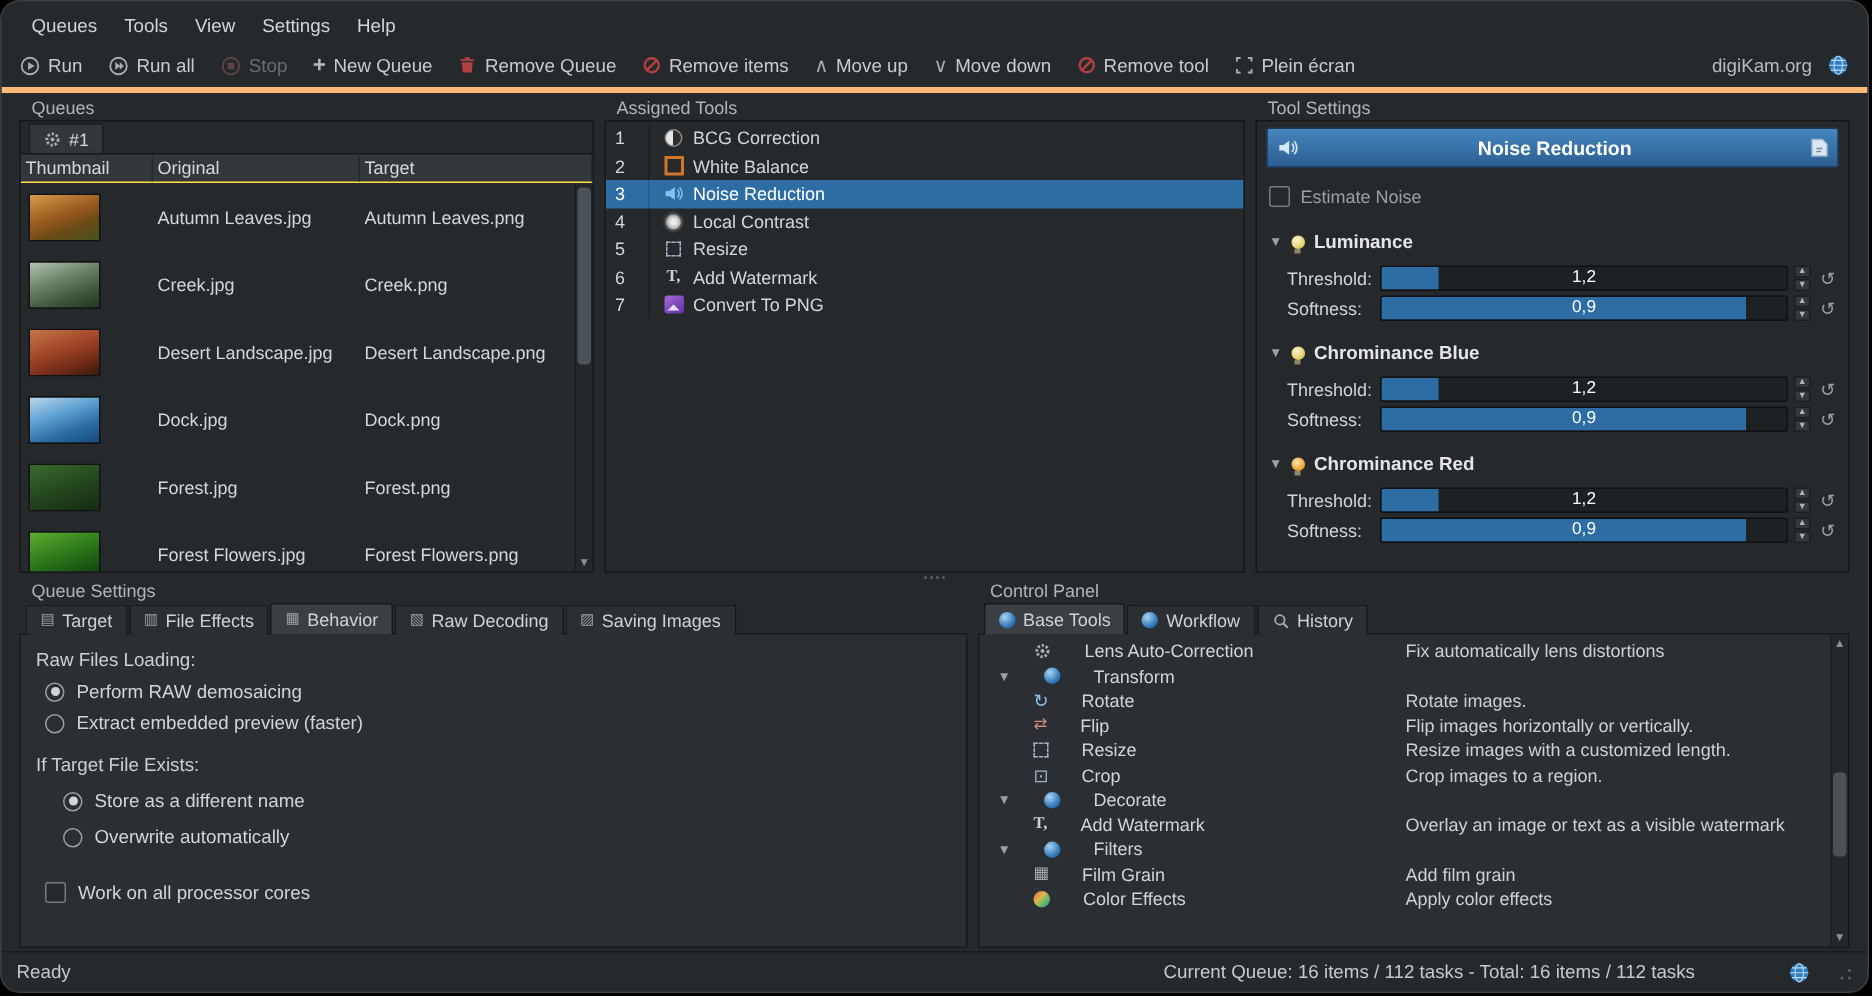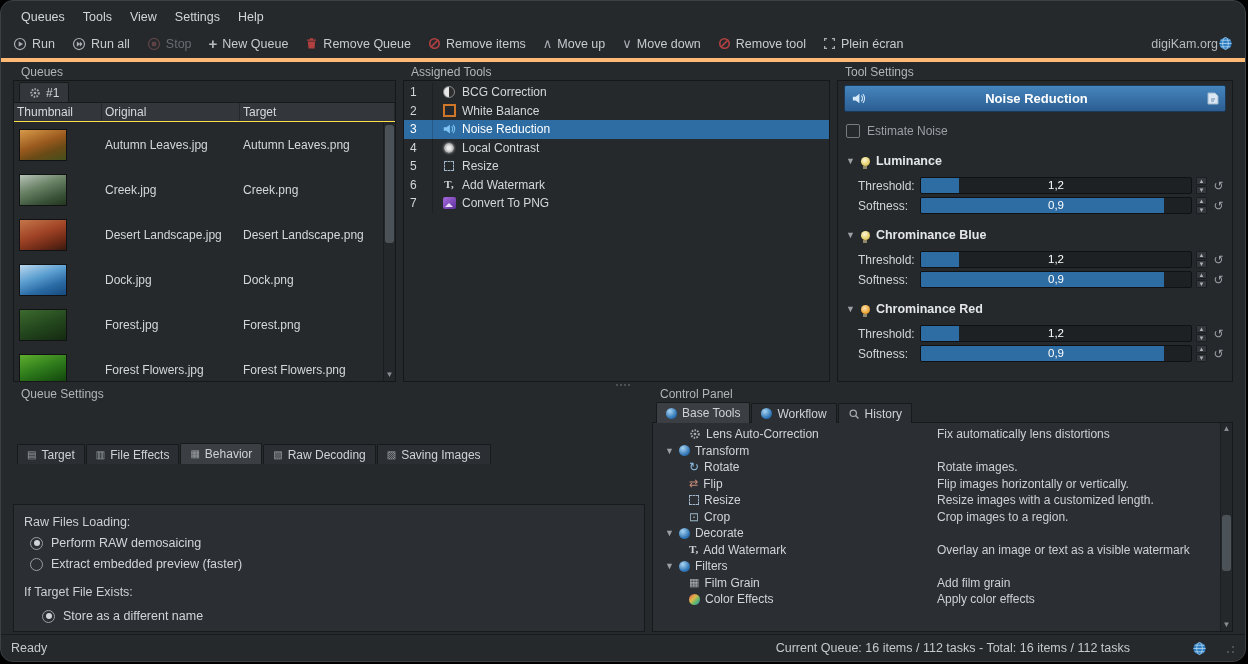--- a/index.html
+++ b/index.html
@@ -7,21 +7,21 @@
   .window{position:relative;width:1246px;height:662px;background:#26292c;border:1px solid #3c4043;border-radius:13px;overflow:hidden;display:flex;flex-direction:column;box-sizing:border-box;}
   
   .menubar{height:24px;display:flex;align-items:center;gap:2px;padding:4px 12px 0;color:#d2d5d8;font-size:12.5px;}
   .menubar .mitem{padding:2px 8px;border-radius:2px;cursor:default;}
   
   .toolbar{height:29px;display:flex;align-items:center;gap:17px;padding:0 12px;border-bottom:4px solid #fdba74;color:#c8cbce;font-size:12.5px;}
   .tbtn{display:flex;align-items:center;gap:5px;}
   .tbtn.disabled{color:#696d71;}
   .tbtn.disabled svg{opacity:.55;}
   .tspacer{flex:1;}
-  .brand{display:flex;align-items:center;gap:0;color:#b8bbbe;}
+  .brand{display:flex;align-items:center;gap:10px;color:#b8bbbe;}
   .glyph{font-size:13px;color:#a8acb0;line-height:1;}
   .plus{font-size:15px;font-weight:bold;color:#b6b9bc;line-height:1;}
   
   .main{flex:1;display:flex;flex-direction:column;gap:4px;padding:2px 12px 2px;position:relative;min-height:0;}
   .row-top{height:318px;display:flex;gap:7px;}
   .row-bottom{flex:1;display:flex;gap:7px;min-height:0;}
   .panel{display:flex;flex-direction:column;min-width:0;}
   .ptitle{height:16px;line-height:16px;color:#b2b5b8;font-size:12px;padding-left:8px;}
   .pbody{flex:1;border:1px solid #151719;background:#26292c;position:relative;overflow:hidden;display:flex;flex-direction:column;min-height:0;}
   .splitter-h{position:absolute;left:612px;top:320px;width:20px;height:5px;display:flex;gap:2px;align-items:center;justify-content:center;}
@@ -65,40 +65,40 @@
   .bulb.orange{background:radial-gradient(circle at 40% 35%,#fde3b0,#f0a637 60%,#c77f22);}
   .srow{display:flex;align-items:center;gap:4px;margin:3px 0 0 14px;font-size:12px;color:#d2d5d8;}
   .slabel{width:58px;flex:none;}
   .slider{flex:1;height:15px;background:#1e2124;border:1px solid #0f1113;border-radius:2px;position:relative;overflow:hidden;}
   .sfill{position:absolute;left:0;top:0;bottom:0;background:#2e6da4;}
   .sval{position:absolute;inset:0;text-align:center;line-height:15px;color:#fff;font-size:11.5px;}
   .spin{width:11px;height:17px;display:flex;flex-direction:column;gap:1px;flex:none;}
   .spin span{flex:1;background:#34383d;border:1px solid #1c1f22;font-size:6px;line-height:6px;color:#b0b4b8;text-align:center;border-radius:1px;}
   .reset{width:15px;text-align:center;color:#9aa0a5;font-size:12px;flex:none;}
   
-  .p-qsettings{width:632px;flex:none;gap:41px;}
+  .p-qsettings{width:632px;flex:none;}
   .p-control{flex:1;}
   .tabbar{height:21px;display:flex;align-items:flex-end;gap:1px;padding-left:4px;position:relative;z-index:2;}
   .tab{height:19px;display:flex;align-items:center;gap:5px;padding:0 9px;background:#2b2f33;border:1px solid #17191a;border-bottom:none;color:#cfd2d5;font-size:12px;border-radius:2px 2px 0 0;}
   .tab.active{background:#3b3f44;height:20px;}
   .tabicon{font-size:10px;color:#9aa0a5;line-height:1;}
   .tcontent{flex:1;border:1px solid #17191a;background:#2b2e32;margin-top:-1px;position:relative;overflow:hidden;min-height:0;}
   
   .qs-inner{padding:10px 10px;}
   .qs-group{color:#cdd0d3;font-size:12.5px;}
   .choice{display:flex;align-items:center;gap:8px;margin:7px 0 0 6px;color:#d2d5d8;font-size:12.5px;}
   .choice.indent2{margin-left:18px;margin-top:10px;}
   .radio{width:11px;height:11px;border-radius:50%;border:1px solid #9aa0a5;background:#2b2e32;position:relative;flex:none;}
   .radio.sel::after{content:"";position:absolute;inset:2.5px;border-radius:50%;background:#d0d4d8;}
   .qs-gap{height:14px;}
   .qs-gap2{height:16px;}
   
   .cp-inner{padding:3px 14px 0 2px;}
   .cprow{height:16.5px;display:flex;align-items:center;font-size:12px;color:#d2d5d8;position:relative;}
-  .cp-name{display:flex;align-items:center;gap:5px;padding-left:34px;width:246px;flex:none;overflow:hidden;white-space:nowrap;}
+  .cp-name{display:flex;align-items:center;gap:22px;padding-left:34px;width:246px;flex:none;overflow:hidden;white-space:nowrap;}
   .cprow.group .cp-name{padding-left:10px;}
   .cp-desc{position:absolute;left:282px;right:16px;color:#ced1d4;overflow:hidden;white-space:nowrap;}
   .ic-sphere{width:11px;height:11px;border-radius:50%;background:radial-gradient(circle at 35% 30%,#a8d4f2,#2e74b5 65%,#1b4f83);flex:none;}
   
   .ic-contrast{width:12px;height:12px;border-radius:50%;background:linear-gradient(90deg,#e6e6e6 50%,#2e2e2e 50%);border:1px solid #87898c;box-sizing:border-box;}
   .ic-wb{width:9px;height:9px;border:2px solid #d07628;}
   .ic-sun{width:10px;height:10px;border-radius:50%;background:radial-gradient(circle,#ececec 25%,#9a9a9a 75%);box-shadow:0 0 2px 1px rgba(230,230,230,.35);}
   .ic-resize{width:10px;height:10px;border:1px dashed #9fb4c8;box-sizing:border-box;}
   .ic-wm{font:bold 11px "Liberation Serif",serif;color:#d0d3d6;line-height:1;}
   .ic-png{width:13px;height:12px;border-radius:2px;background:linear-gradient(140deg,#9a5fd0 20%,#5c2f9e);position:relative;}

